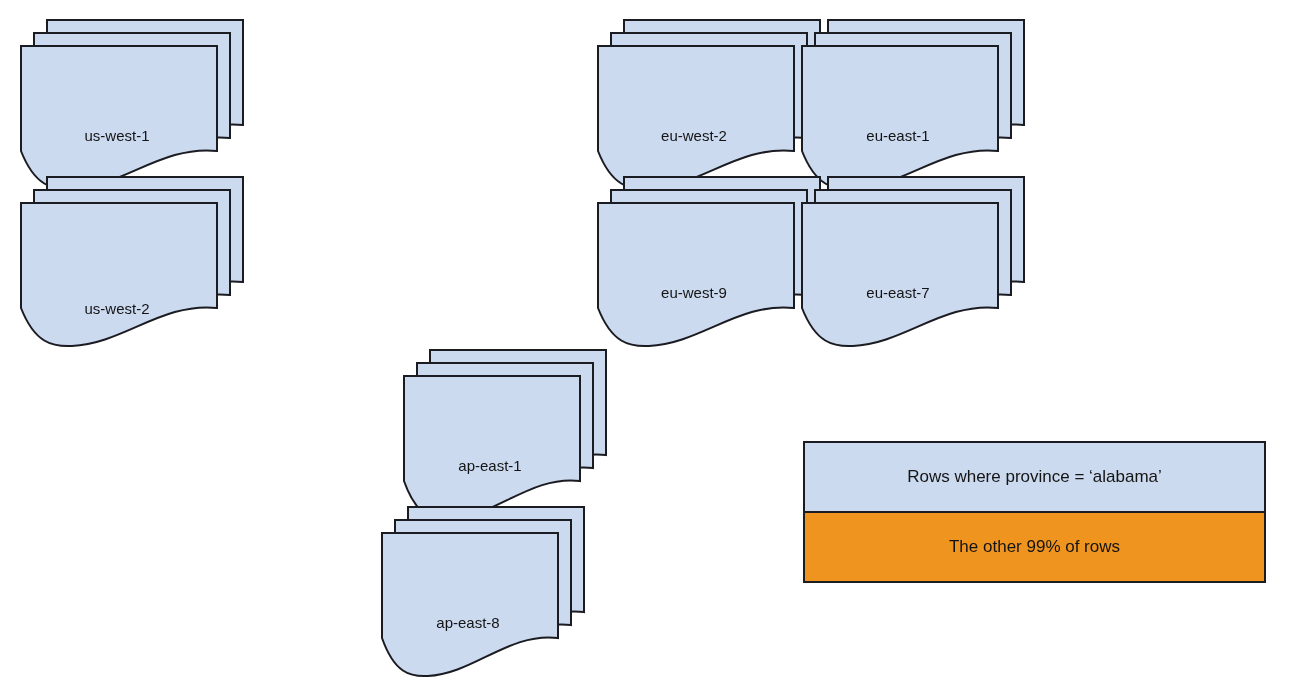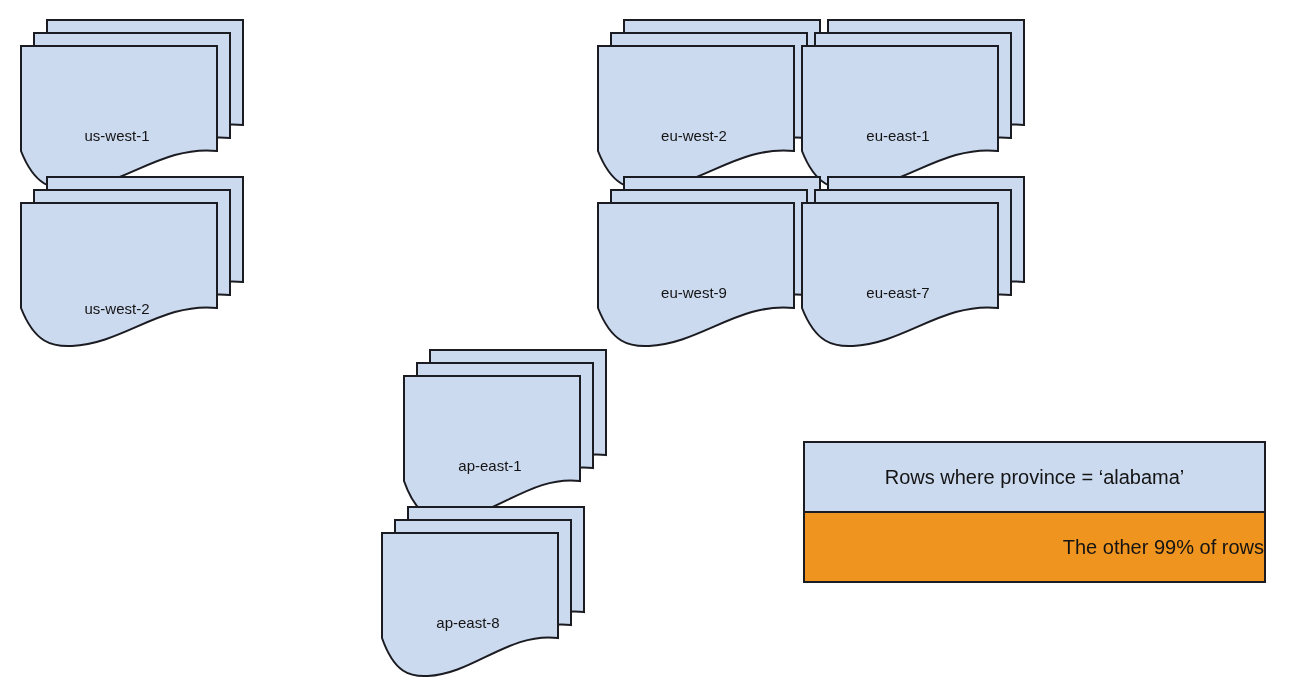--- a/index.html
+++ b/index.html
@@ -53,21 +53,21 @@
     border: 2px solid #1b1b22;
     display: flex;
     flex-direction: column;
   }
   .legend-row {
     box-sizing: border-box;
     flex: 1 1 0;
     display: flex;
     align-items: center;
     justify-content: center;
-    font-size: 20px;
+    font-size: 17px;
     color: #141414;
     white-space: nowrap;
   }
   .legend-row.first {
     border-bottom: 2px solid #1b1b22;
   }
 </style>
 </head>
 <body>
 
@@ -165,17 +165,17 @@
       </svg>
       <svg class="doc-svg" width="182" height="149" viewBox="-2 -2 182 149" style="left: 0px; top: 26px;">
         <path d="M 0 0 L 176 0 L 176 105 C 126.72 99 91.52000000000001 141 45.760000000000005 143 C 28.16 144 12.32 140 0 105 Z" fill="#ccdaf0" stroke="#1b1b22" stroke-width="2" stroke-linejoin="miter"></path>
       </svg>
       <div class="doc-label" style="left: 8px; top: 108px; width: 160px;">ap-east-8</div>
     </div>
     <div class="legend" style="left: 803px; top: 441px; width: 463px; height: 142px;">
       <div class="legend-row first" style="background: rgb(204, 218, 240);">
         <span>Rows where province = ‘alabama’</span>
       </div>
-      <div class="legend-row" style="background: rgb(239, 148, 31); justify-content: flex-end;">
+      <div class="legend-row" style="background: rgb(239, 148, 31);">
         <span>The other 99% of rows</span>
       </div>
     </div>
   </div>
 
 </body></html>

